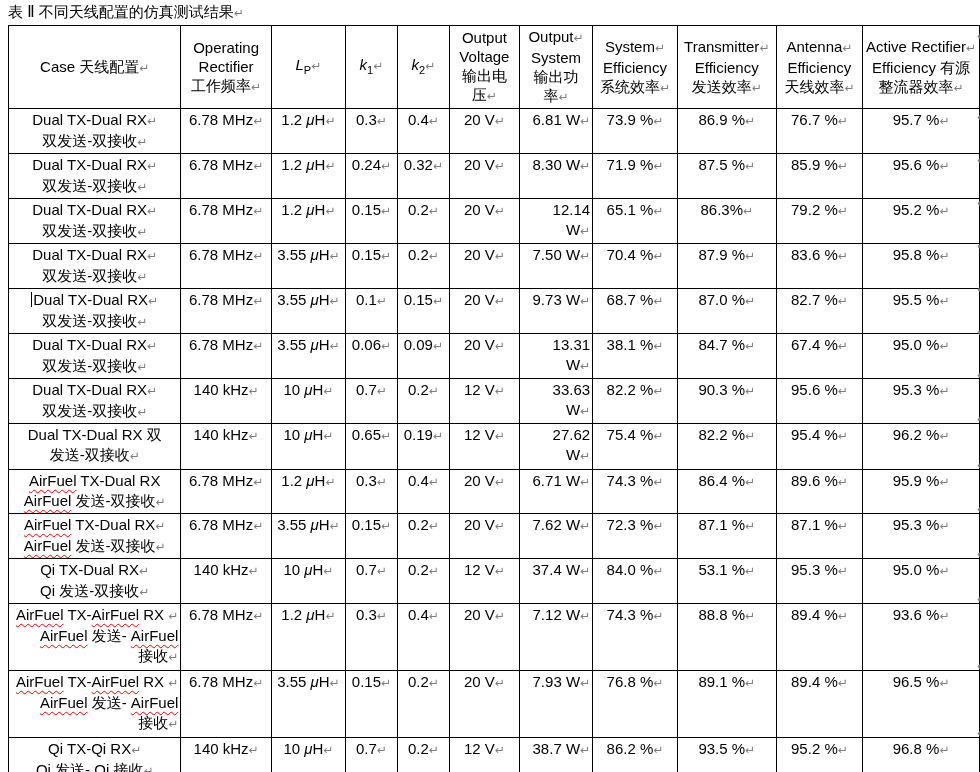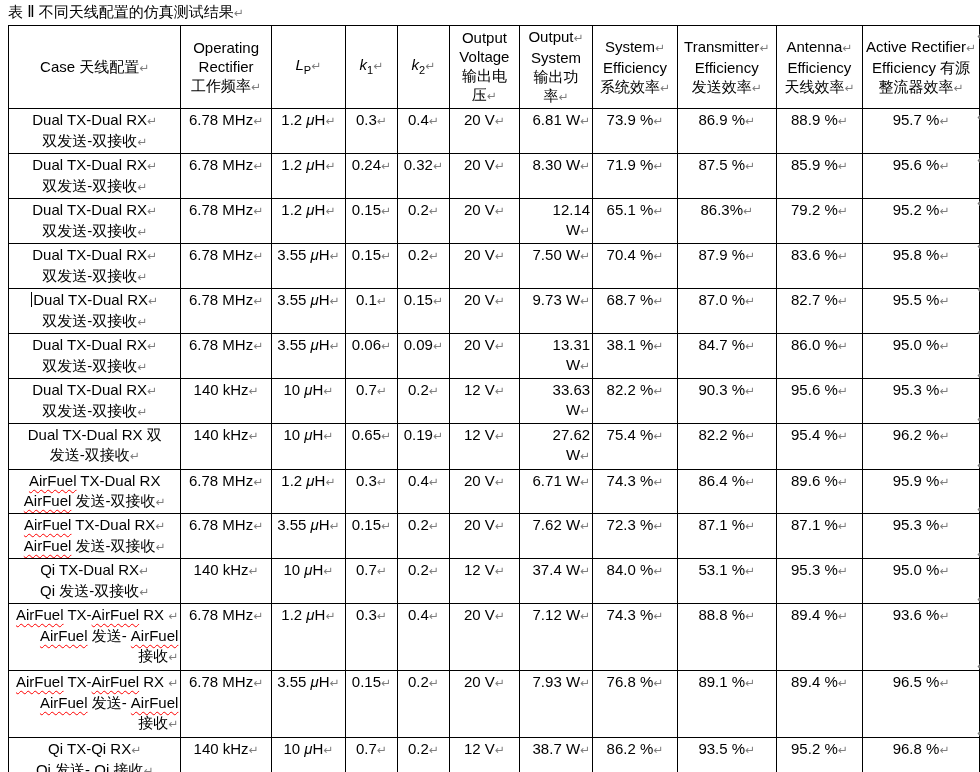--- a/index.html
+++ b/index.html
@@ -121,21 +121,21 @@
         <td class="al">
           <div class="line"><span>6.81 W</span><span class="mark">↵</span></div>
         </td>
         <td>
           <div class="line"><span>73.9 %</span><span class="mark">↵</span></div>
         </td>
         <td>
           <div class="line"><span>86.9 %</span><span class="mark">↵</span></div>
         </td>
         <td>
-          <div class="line"><span>88.9 %</span><span class="mark">↵</span></div>
+          <div class="line"><span>76.7 %</span><span class="mark">↵</span></div>
         </td>
         <td>
           <div class="line"><span>95.7 %</span><span class="mark">↵</span></div>
         </td>
       </tr>
       <tr style="height: 43px;">
         <td>
           <div class="line"><span>Dual TX-Dual RX</span><span class="mark">↵</span></div>
           <div class="line"><span>双发送-双接收</span><span class="mark">↵</span></div>
         </td>
@@ -303,21 +303,21 @@
           <div class="line"><span>13.31</span></div>
           <div class="line"><span>W</span><span class="mark">↵</span></div>
         </td>
         <td>
           <div class="line"><span>38.1 %</span><span class="mark">↵</span></div>
         </td>
         <td>
           <div class="line"><span>84.7 %</span><span class="mark">↵</span></div>
         </td>
         <td>
-          <div class="line"><span>86.0 %</span><span class="mark">↵</span></div>
+          <div class="line"><span>67.4 %</span><span class="mark">↵</span></div>
         </td>
         <td>
           <div class="line"><span>95.0 %</span><span class="mark">↵</span></div>
         </td>
       </tr>
       <tr style="height: 44px;">
         <td>
           <div class="line"><span>Dual TX-Dual RX</span><span class="mark">↵</span></div>
           <div class="line"><span>双发送-双接收</span><span class="mark">↵</span></div>
         </td>

